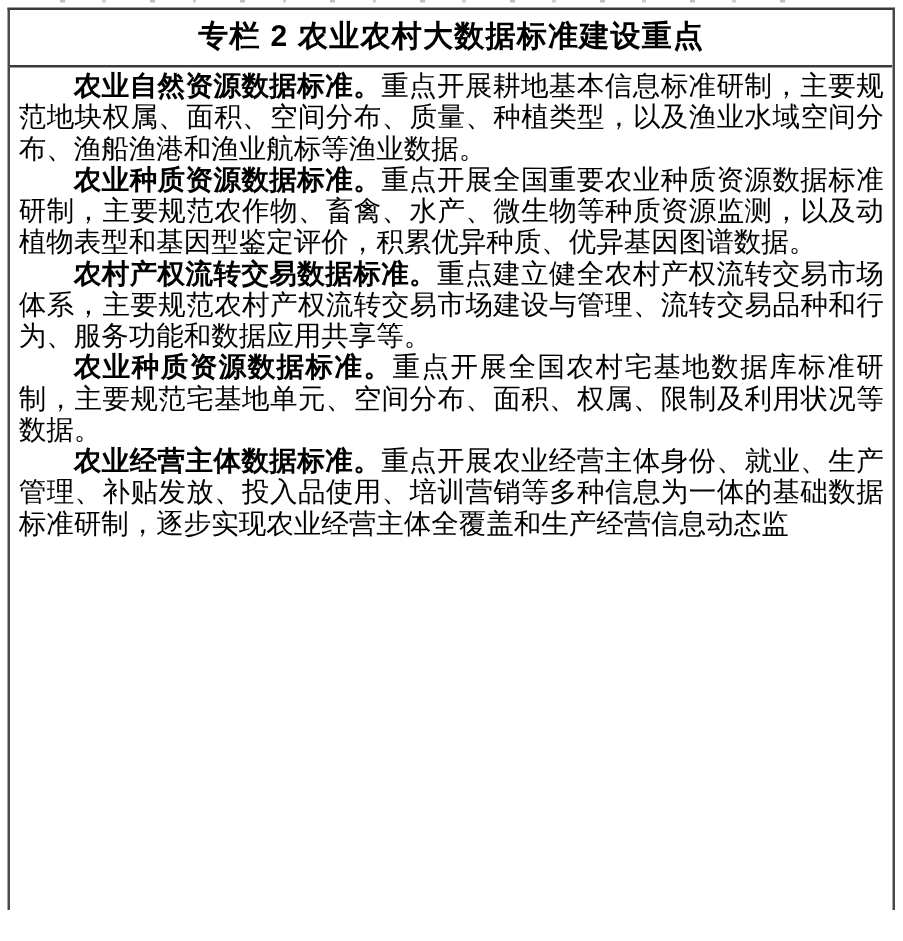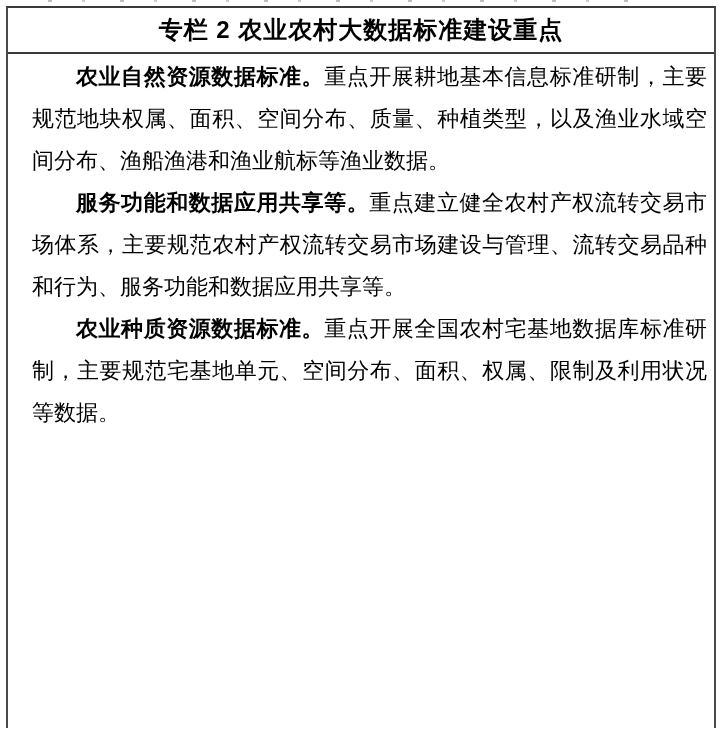--- a/index.html
+++ b/index.html
@@ -52,23 +52,23 @@
     text-align: center;
     font-size: 24px;
     font-weight: 700;
     font-family: "Liberation Sans", "DejaVu Sans", sans-serif;
     letter-spacing: 1px;
     border-bottom: 2px solid #3a3a3a;
     color: #000000;
     white-space: nowrap;
   }
   .box-body {
-    padding: 2px 7px 0 24px;
+    padding: 2px 7px 0 7px;
     font-size: 22px;
-    line-height: 42px;
+    line-height: 25px;
     text-align: justify;
     text-justify: inter-ideograph;
     color: #000000;
   }
   .box-body p {
     margin: 0;
     padding: 0;
     text-indent: 2em;
   }
   .lead {
@@ -84,22 +84,24 @@
   <div class="crop-marks"></div>
 
   <div class="box">
 
     <div class="box-title">专栏 2 农业农村大数据标准建设重点</div>
 
     <div class="box-body">
 
       <p><span class="lead">农业自然资源数据标准。</span><span>重点开展耕地基本信息标准研制，主要规范地块权属、面积、空间分布、质量、种植类型，以及渔业水域空间分布、渔船渔港和渔业航标等渔业数据。</span></p>
 
+      <p><span class="lead">农业种质资源数据标准。</span><span>重点开展全国重要农业种质资源数据标准研制，主要规范农作物、畜禽、水产、微生物等种质资源监测，以及动植物表型和基因型鉴定评价，积累优异种质、优异基因图谱数据。</span></p>
 
 
-      <p><span class="lead">服务功能和数据应用共享等。</span><span>重点建立健全农村产权流转交易市场体系，主要规范农村产权流转交易市场建设与管理、流转交易品种和行为、服务功能和数据应用共享等。</span></p>
+      <p><span class="lead">农村产权流转交易数据标准。</span><span>重点建立健全农村产权流转交易市场体系，主要规范农村产权流转交易市场建设与管理、流转交易品种和行为、服务功能和数据应用共享等。</span></p>
 
       <p><span class="lead">农业种质资源数据标准。</span><span>重点开展全国农村宅基地数据库标准研制，主要规范宅基地单元、空间分布、面积、权属、限制及利用状况等数据。</span></p>
 
+      <p><span class="lead">农业经营主体数据标准。</span><span>重点开展农业经营主体身份、就业、生产管理、补贴发放、投入品使用、培训营销等多种信息为一体的基础数据标准研制，逐步实现农业经营主体全覆盖和生产经营信息动态监</span></p>
 
     </div>
   </div>
 </div>
 
 </body></html>

